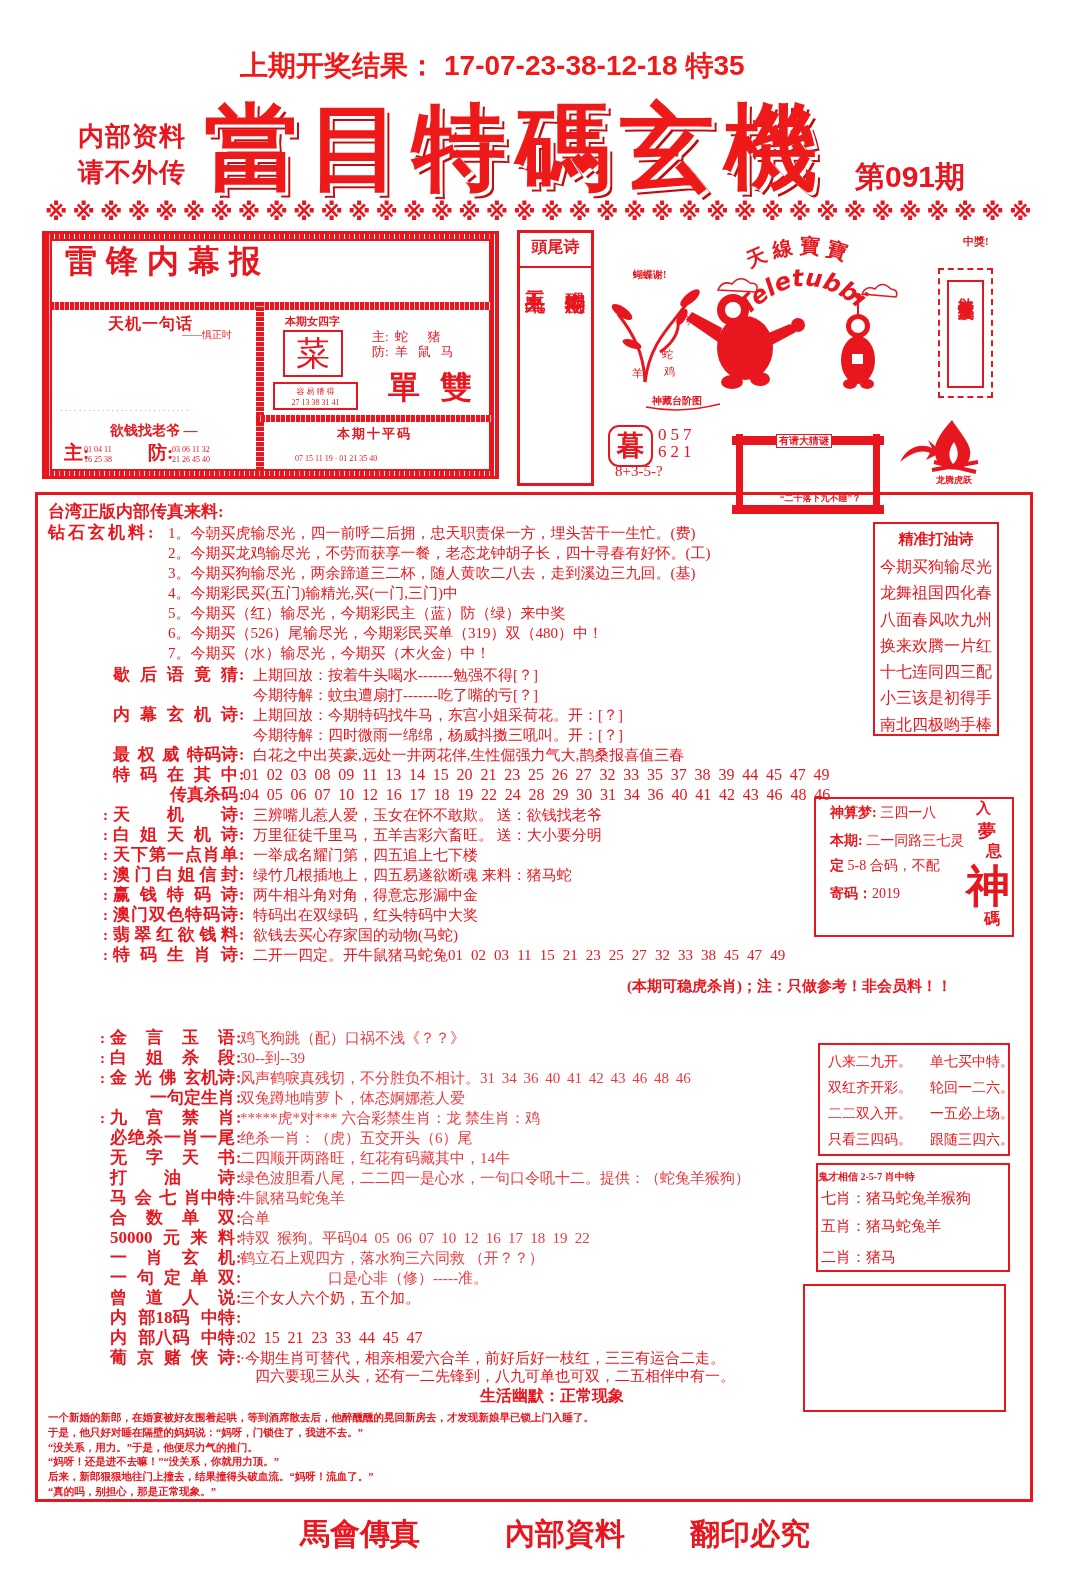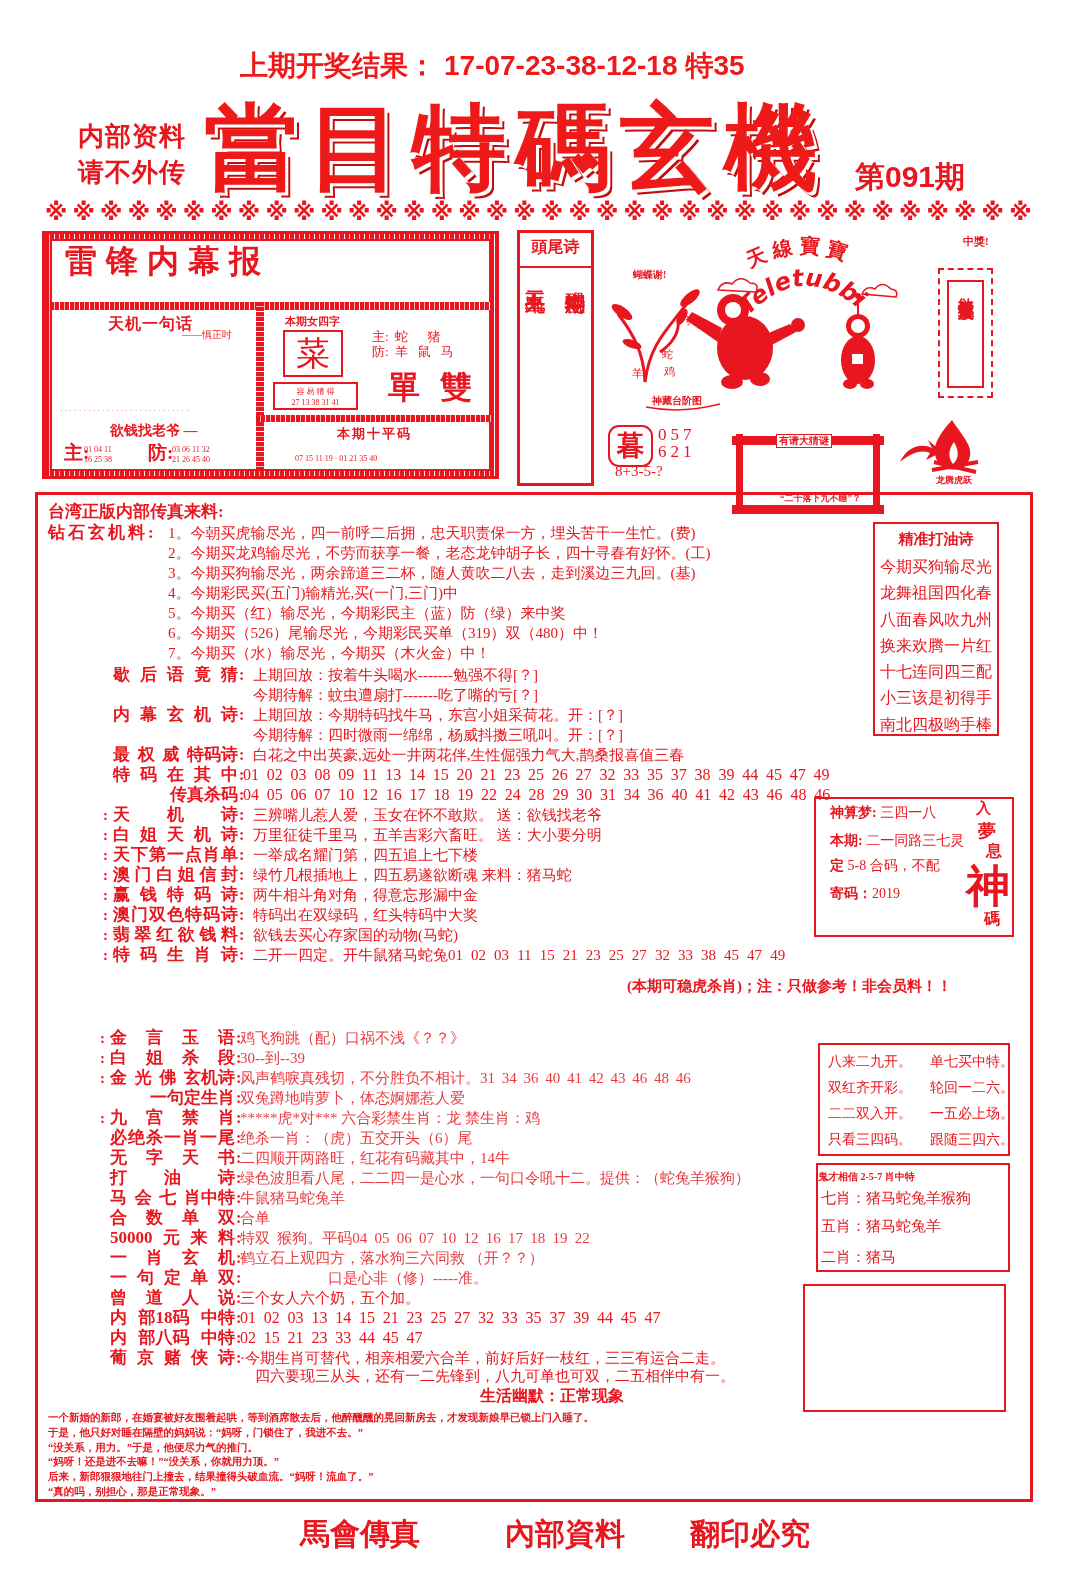--- a/index.html
+++ b/index.html
@@ -563,21 +563,20 @@
         <span class="col">:</span>
         <span class="txt dark">三个女人六个奶，五个加。</span>
     </div>
     <div class="row">
       <span class="lab">
           <span>内</span>
           <span>部18码</span>
           <span>中特</span>
         </span>
         <span class="col">:</span>
-        <span class="txt nums dark">01 02 03 13 14 15 21 23 25 27 32 33 35 37 39 44 45 47</span>
     </div>
     <div class="row">
       <span class="lab">
           <span>内</span>
           <span>部八码</span>
           <span>中特</span>
         </span>
         <span class="col">:</span>
         <span class="txt nums dark">02 15 21 23 33 44 45 47</span>
     </div>

